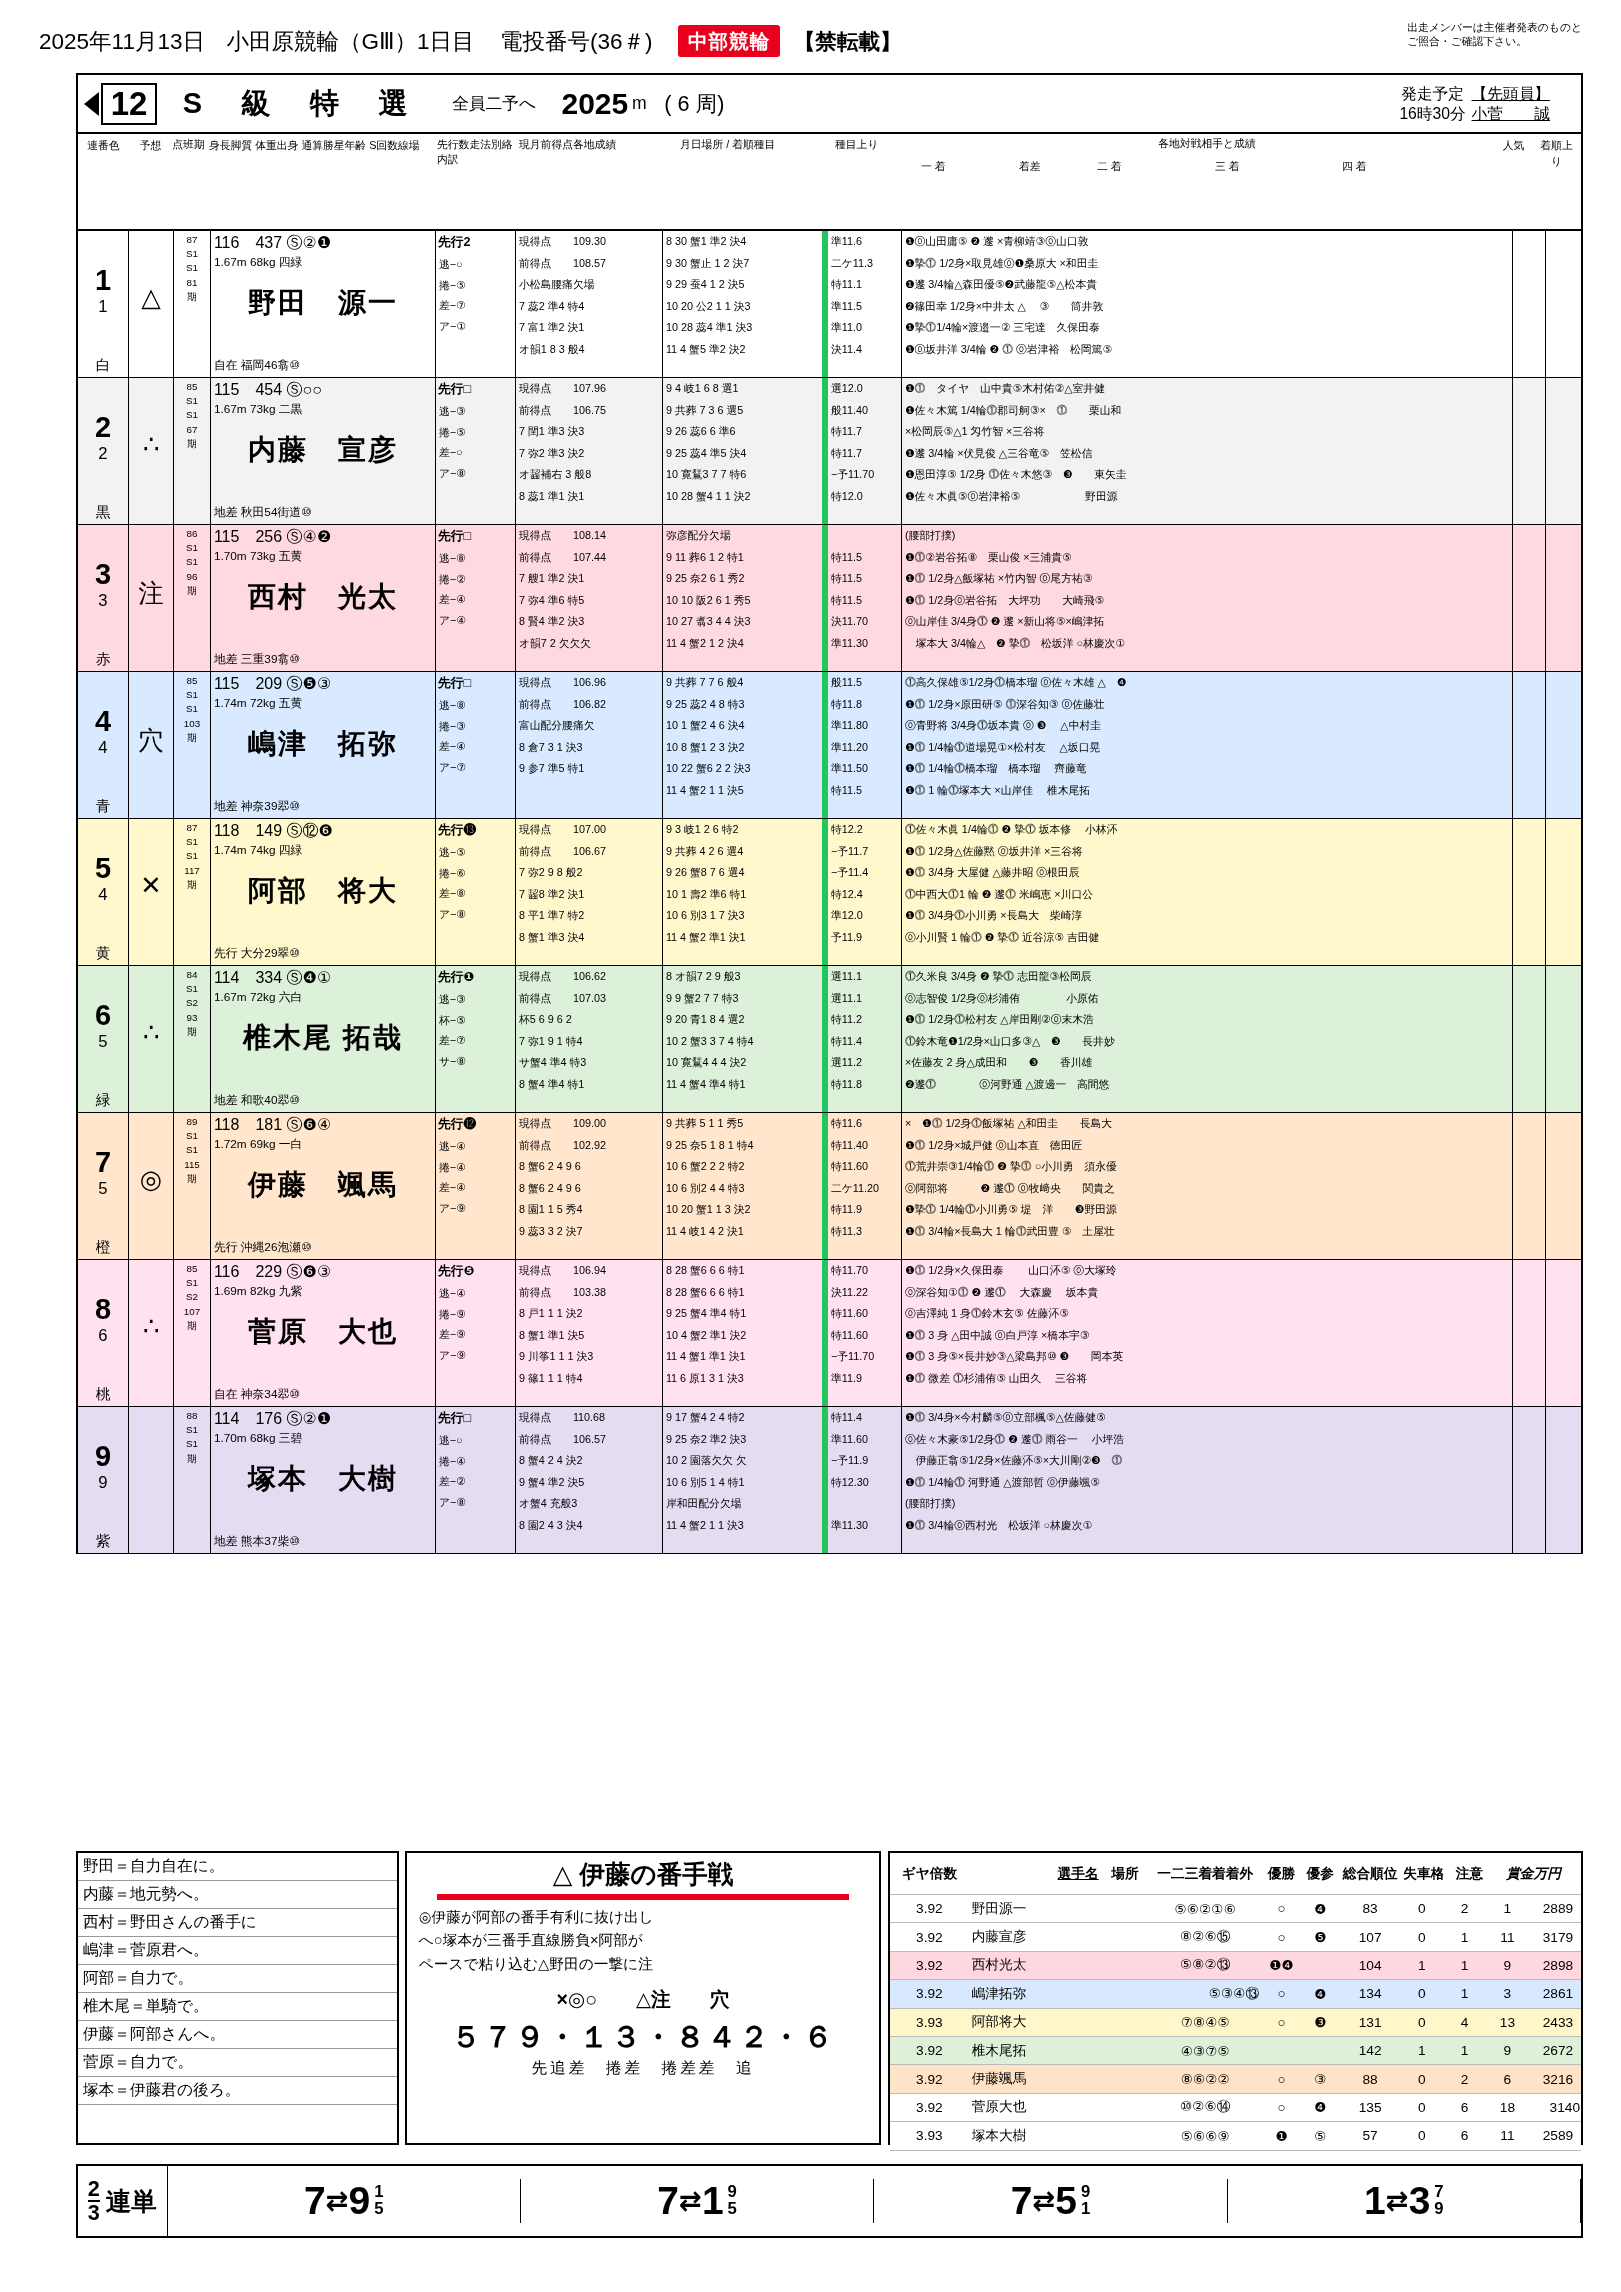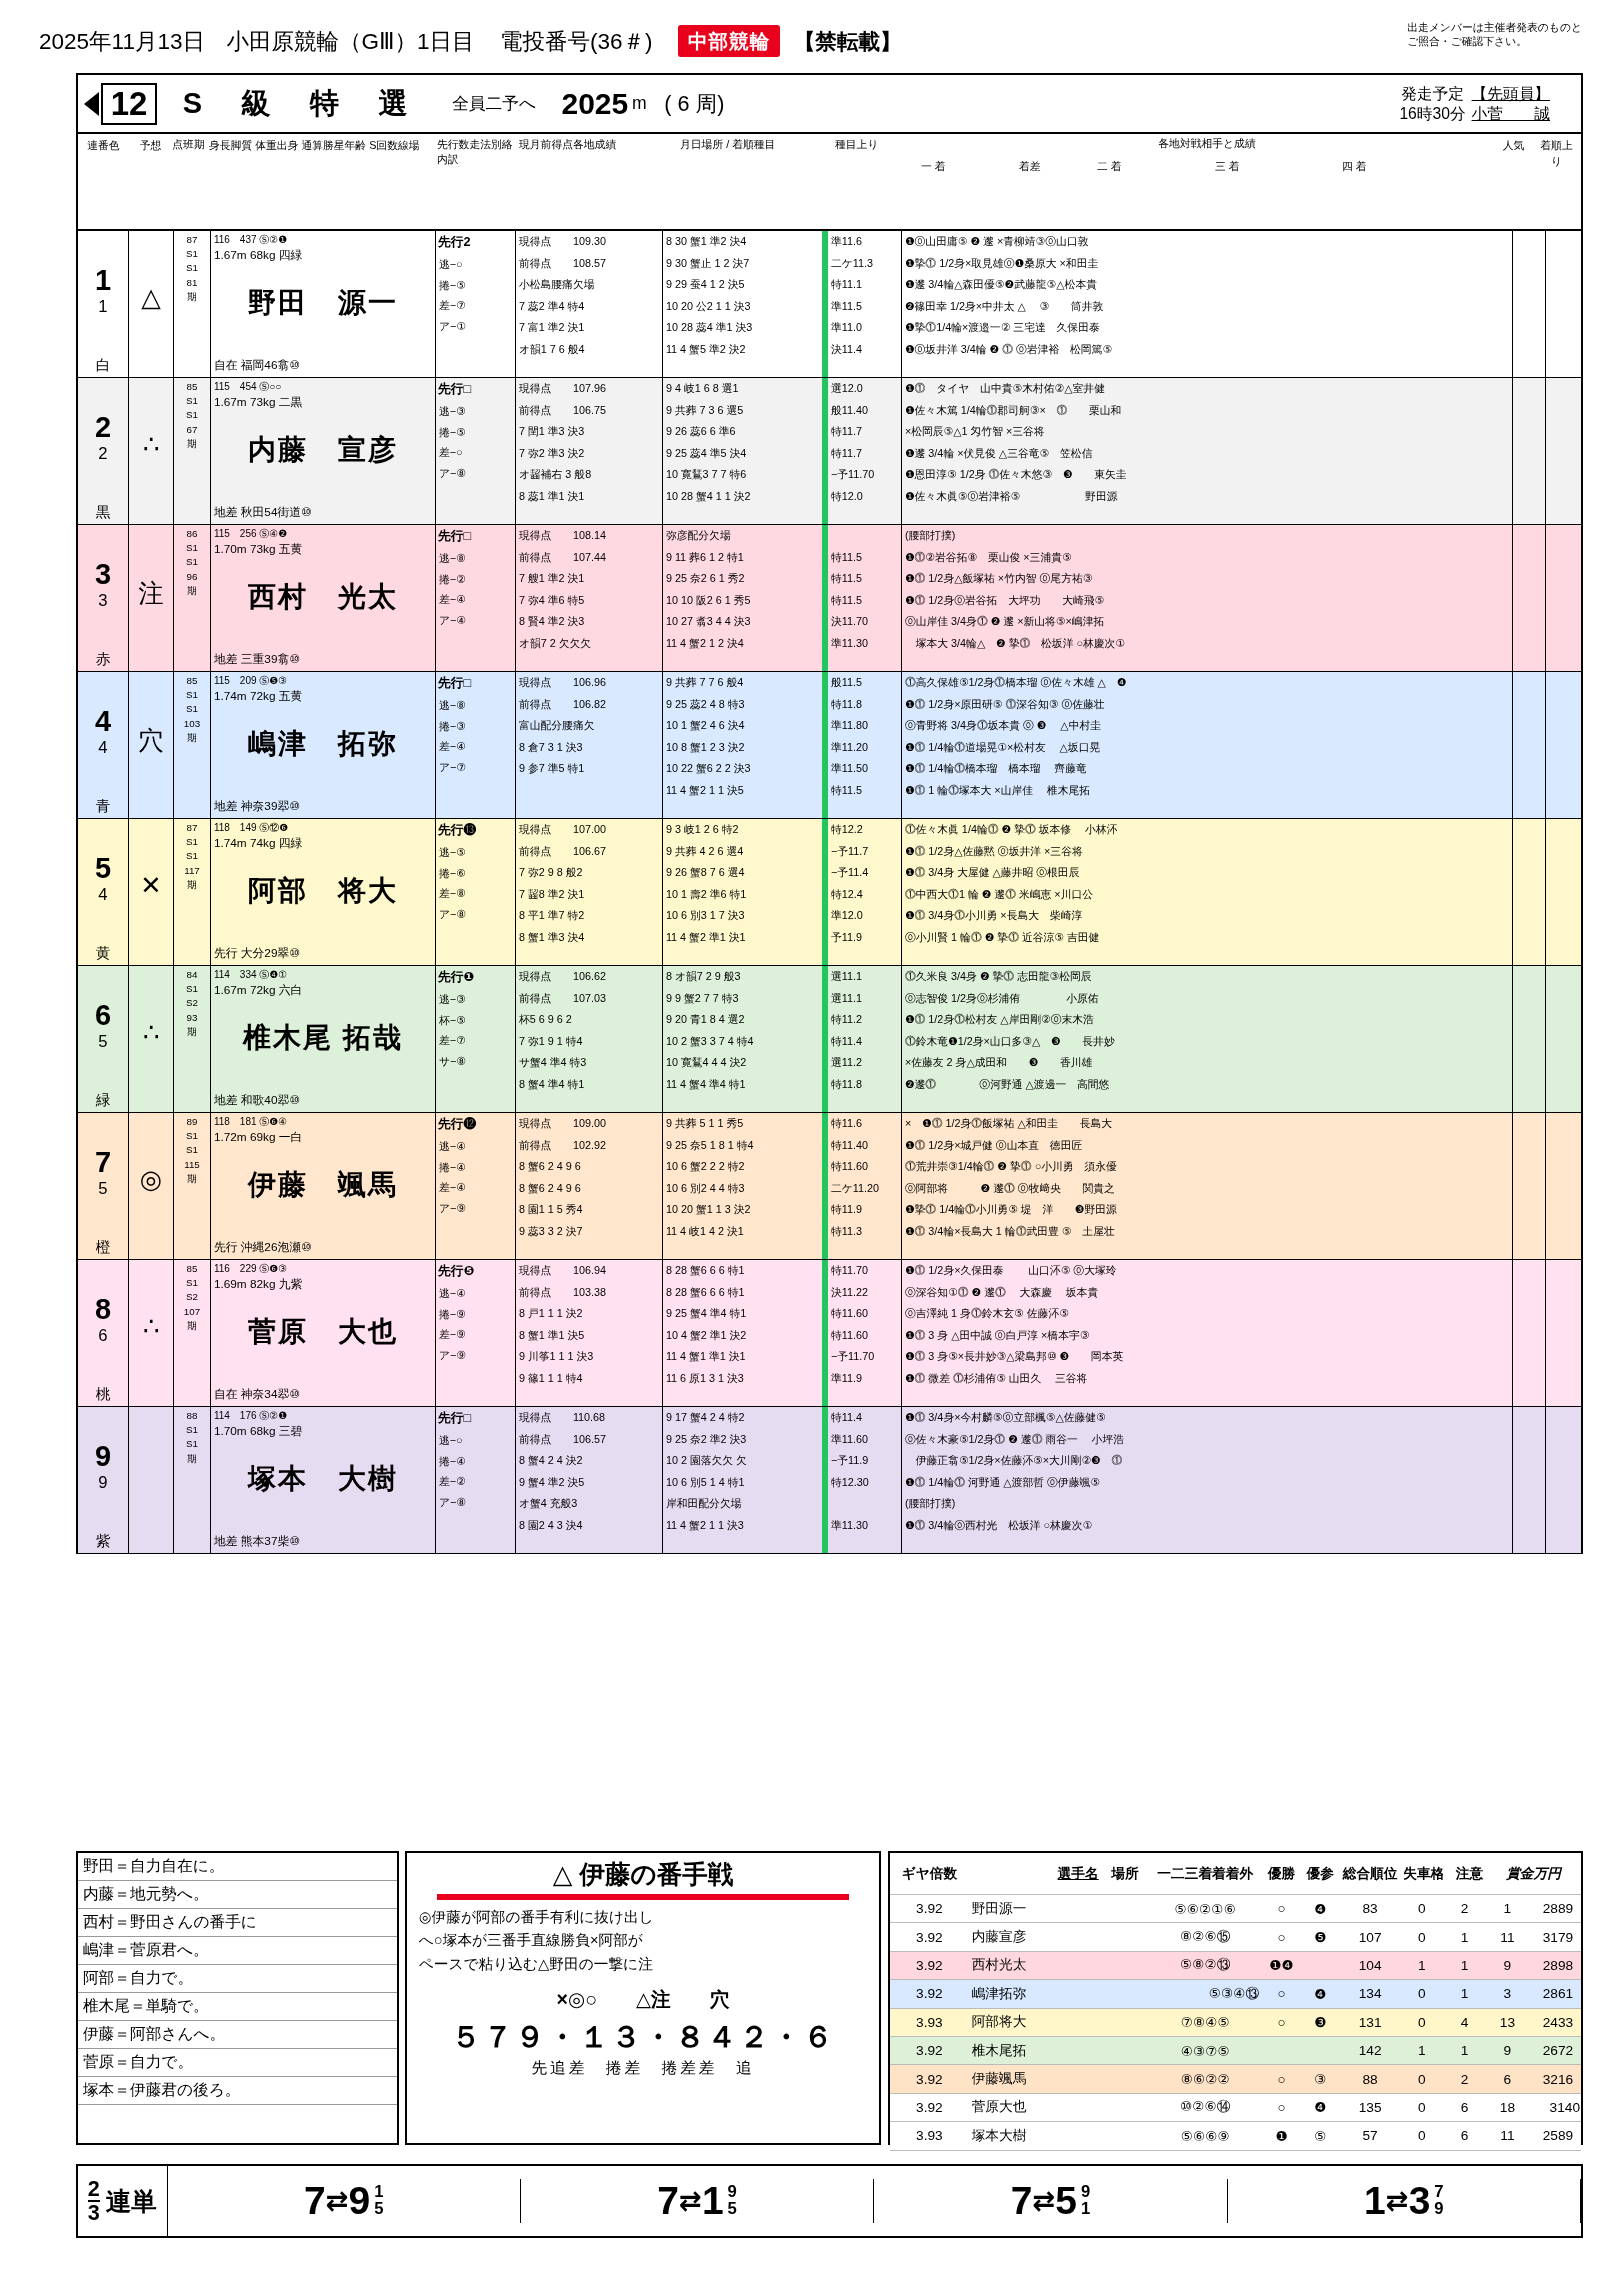--- a/index.html
+++ b/index.html
@@ -37,21 +37,21 @@
   .c-mid{width:165px;border-right:6px solid #22c55e;box-sizing:border-box;font-size:10.8px;}
   .c-type{width:74px;border-right:1px solid #000;box-sizing:border-box;font-size:10.8px;}
   .c-riv{flex:1;border-right:1px solid #000;box-sizing:border-box;font-size:10.8px;}
   .c-pop{width:33px;border-right:1px solid #000;box-sizing:border-box;}
   .c-chk{width:35px;box-sizing:border-box;}
   .numtop{font-size:29px;font-weight:bold;text-align:center;padding-top:33px;}
   .numsub{font-size:16.7px;text-align:center;}
   .numcolor{position:absolute;bottom:2px;left:0;right:0;text-align:center;font-size:14.7px;}
   .mark{font-size:25.5px;padding-top:51px;}
   .ridername{font-size:28px;font-weight:bold;text-align:center;letter-spacing:2px;position:absolute;top:53px;left:0;right:0;}
-  .r-l1{padding:2px 2.9px 0 2.9px;font-size:10px;}
+  .r-l1{padding:2px 2.9px 0 2.9px;font-size:16px;}
   .r-l2{padding:1px 2.9px;font-size:11.8px;}
   .r-l4{position:absolute;bottom:2.9px;left:2.9px;font-size:11.8px;}
   .sk{font-weight:bold;font-size:12.7px;padding:2.9px 2px;}
   .lines{padding:2px 2.9px;line-height:1.55;font-size:10.8px;white-space:nowrap;}
   .lines div{height:21.6px;overflow:hidden;}
   
   .bottom{position:absolute;left:76px;top:1851px;width:1507px;height:333px;}
   .bl{position:absolute;left:0;top:0;width:323px;height:294px;border:2px solid #000;box-sizing:border-box;font-size:15.7px;}
   .bl div{border-bottom:1px solid #999;padding:2.9px 4.9px;height:28px;box-sizing:border-box;}
   .bm{position:absolute;left:329px;top:0;width:476px;height:294px;border:2px solid #000;box-sizing:border-box;text-align:center;}
@@ -148,21 +148,21 @@
           <div class="lines">捲−⑤</div>
           <div class="lines">差−⑦</div>
           <div class="lines">ア−①</div>
     </div>
     <div class="c-res lines">
       <div>現得点　　109.30</div>
           <div>前得点　　108.57</div>
           <div>小松島腰痛欠場</div>
           <div>7 蕊2 準4 特4</div>
           <div>7 富1 準2 決1</div>
-          <div>オ韻1 7 6 般4</div>
+          <div>オ韻1 8 3 般4</div>
     </div>
     <div class="c-mid lines">
       <div>8 30 蟹1 準2 決4</div>
           <div>9 30 蟹止 1 2 決7</div>
           <div>9 29 蚕4 1 2 決5</div>
           <div>10 20 公2 1 1 決3</div>
           <div>10 28 蕊4 準1 決3</div>
           <div>11 4 蟹5 準2 決2</div>
     </div>
     <div class="c-type lines">

